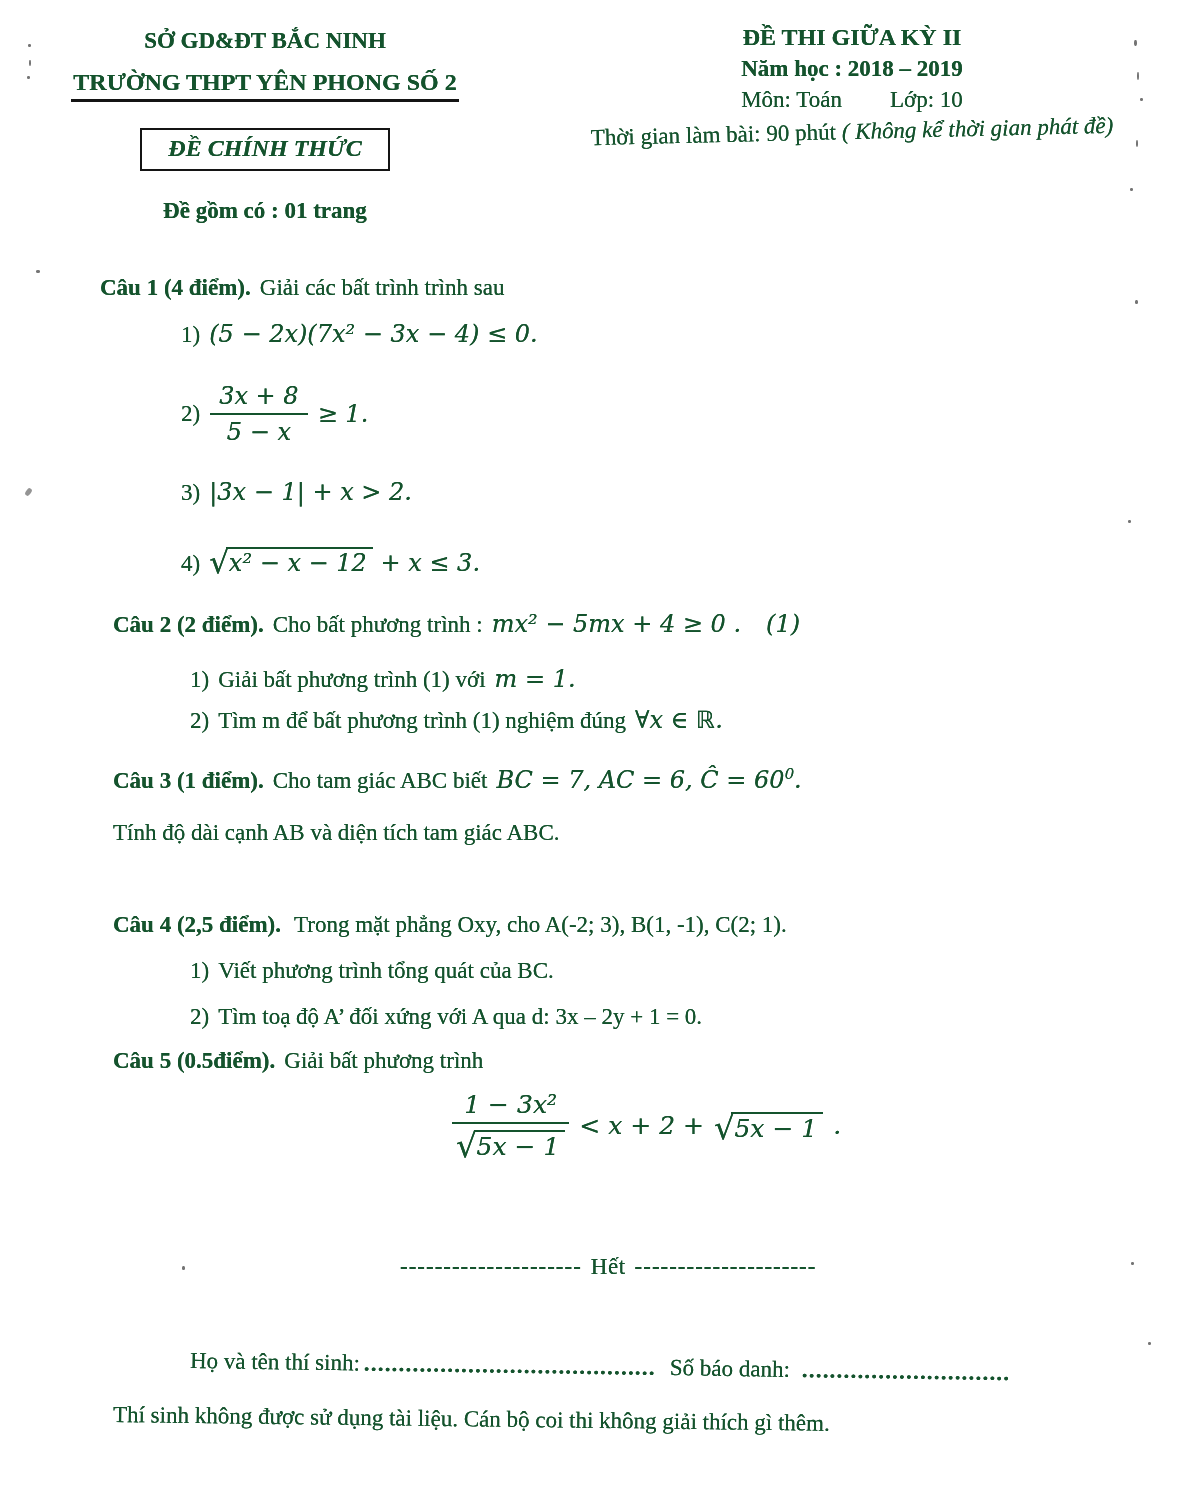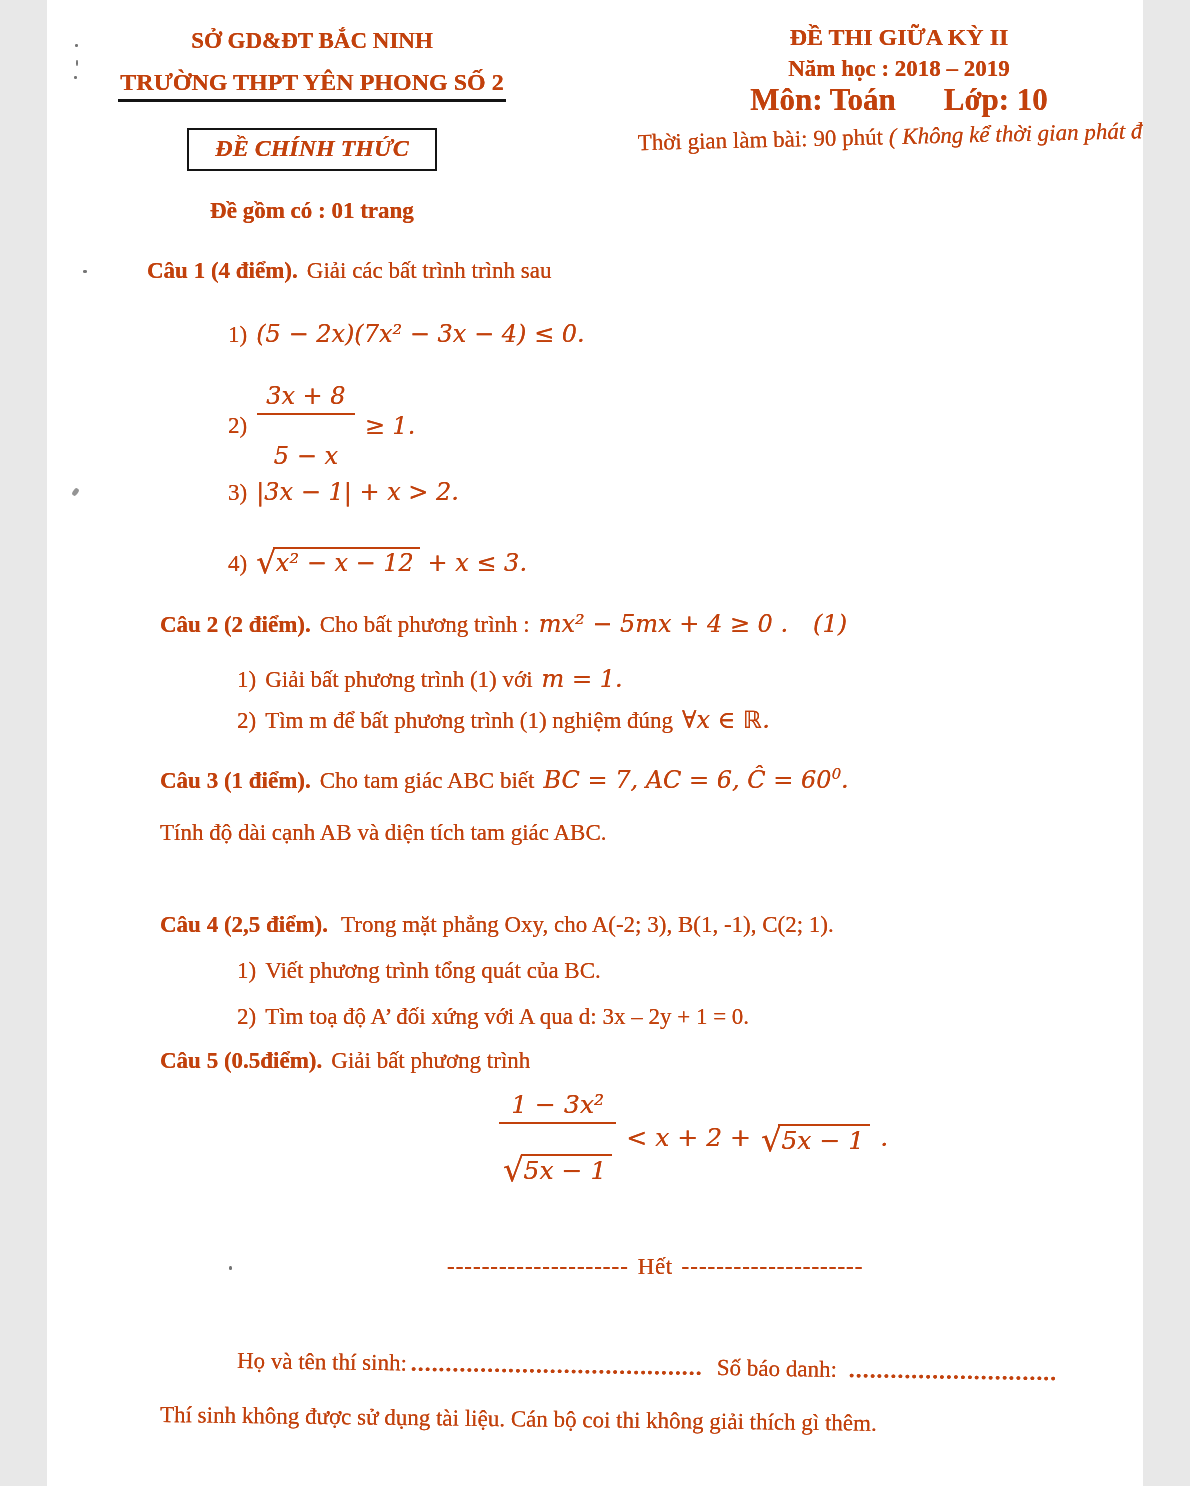--- a/index.html
+++ b/index.html
@@ -1,44 +1,44 @@
 <!DOCTYPE html>
 <html><head>
 <meta charset="utf-8">
 <style>
   html,body{margin:0;padding:0;background:#e8e8e8;}
   .page{
-    position:relative;width:1096px;height:1486px;margin:0 auto;
-    background:#ffffff;color:#c2410c;
+    position:relative;width:1190px;height:1486px;margin:0 auto;
+    background:#ffffff;color:#14532d;
     font-family:"Liberation Serif","DejaVu Serif",serif;
     font-size:23px;overflow:hidden;
     text-shadow:0 0 0.55px currentColor;
   }
   .abs{position:absolute;}
   .row{display:flex;align-items:baseline;gap:9px;white-space:nowrap;}
   .vrow{display:flex;align-items:center;gap:10px;white-space:nowrap;}
   .b{font-weight:bold;}
   .m{font-family:"DejaVu Serif","DejaVu Sans",serif;font-style:italic;font-size:24px;}
   
   .hdr-left{left:55px;top:28px;width:420px;text-align:center;}
   .hdr-left .dept{font-weight:bold;font-size:23px;}
   .hdr-left .school{font-weight:bold;font-size:24px;display:inline-block;border-bottom:3px solid #141414;padding:2px 2px 3px;margin-top:13px;}
   .code-box{display:inline-block;border:2.5px solid #141414;padding:5px 26px 7px;font-weight:bold;font-size:24px;margin-top:26px;font-style:italic;}
   .pages-note{margin-top:27px;text-align:center;font-weight:600;font-size:23px;}
   .hdr-right{left:528px;top:24px;width:648px;text-align:center;}
   .hdr-right .t1{font-weight:bold;font-size:24px;}
   .hdr-right .t2{font-weight:bold;font-size:23px;margin-top:5px;}
-  .hdr-right .t3{font-weight:bold;font-size:31px;}
+  .hdr-right .t3{font-weight:normal;font-size:23px;margin-top:5px;}
   .hdr-right .grade{margin-left:48px;}
   .hdr-right .time{margin-top:6px;font-size:23px;transform:rotate(-1.35deg);transform-origin:center;white-space:nowrap;}
   .hdr-right .time em{font-style:italic;}
   
   .frac{display:inline-flex;flex-direction:column;text-align:center;vertical-align:middle;}
   .frac .num{display:block;padding:0 9px 3px;border-bottom:2.3px solid currentColor;}
-  .frac .den{display:block;padding:3px 4px 0;margin-top:24px;}
+  .frac .den{display:block;padding:3px 4px 0;}
   .sqrt{white-space:nowrap;display:inline-block;text-align:center;}
   .rsign{display:inline-block;font-size:1.32em;line-height:1;position:relative;top:2px;margin-right:-3.5px;font-style:normal;}
   .rbody{display:inline-block;border-top:2.3px solid currentColor;padding:1px 6px 0 3px;line-height:1.1;}
   sup{font-size:0.62em;}
   
   .het{letter-spacing:0.5px;}
   .het .dash{font-weight:bold;letter-spacing:1px;}
   .dots{letter-spacing:1.2px;font-weight:bold;}
   .speck{position:absolute;background:#2a2a2a;border-radius:40%;opacity:0.65;}
 </style>
@@ -59,21 +59,21 @@
     <div class="t2">Năm học : 2018 – 2019</div>
     <div class="t3">
       <span>Môn: Toán</span><span class="grade">Lớp: 10</span>
     </div>
     <div class="time">
       <span>Thời gian làm bài: 90 phút</span>
       <em>( Không kể thời gian phát đề)</em>
     </div>
   </div>
 
-  <div class="abs row" style="left:100px;top:258px">
+  <div class="abs row" style="left:100px;top:275px">
     <span class="b">Câu 1 (4 điểm).</span>
     <span>Giải các bất trình trình sau</span>
   </div>
 
   <div class="abs row" style="left:181px;top:320px">
     <span>1)</span>
     <span class="m">(5 − 2x)(7x² − 3x − 4) ≤ 0.</span>
   </div>
 
   <div class="abs vrow" style="left:181px;top:382px">

